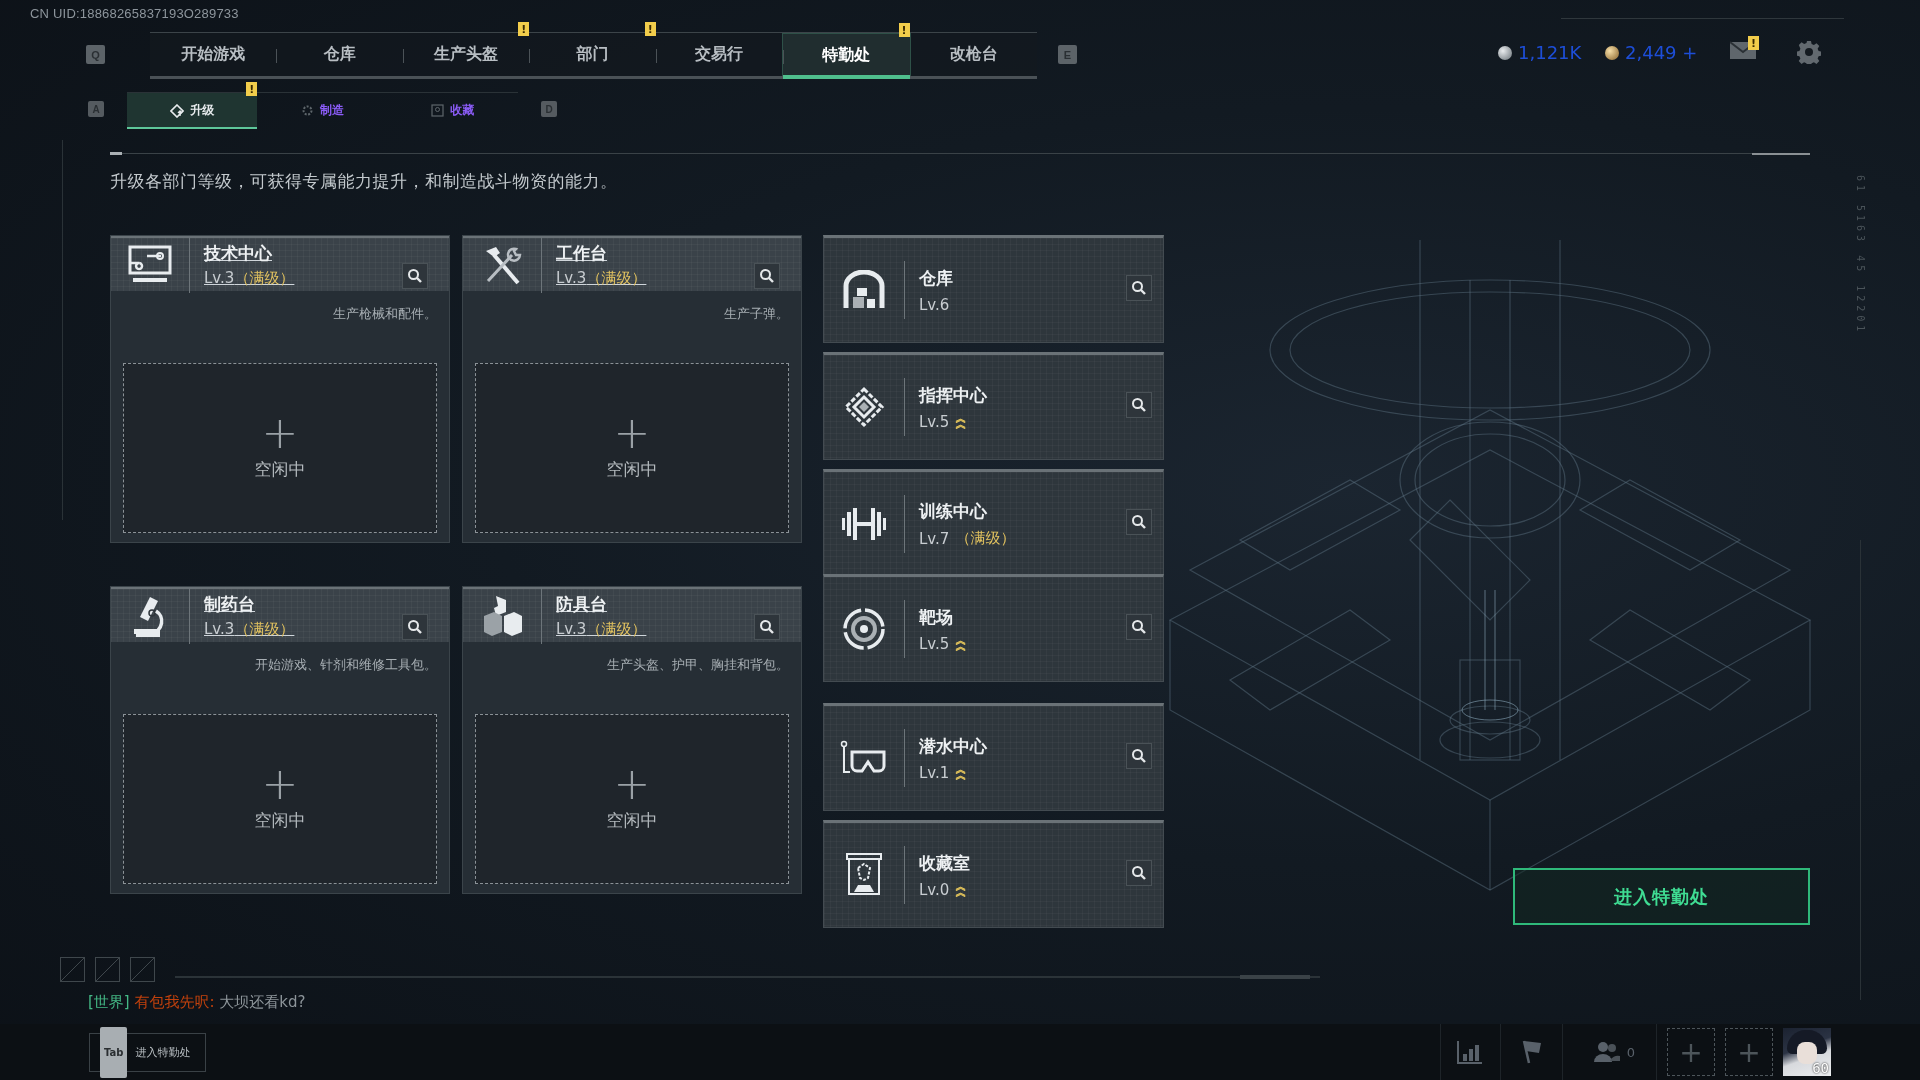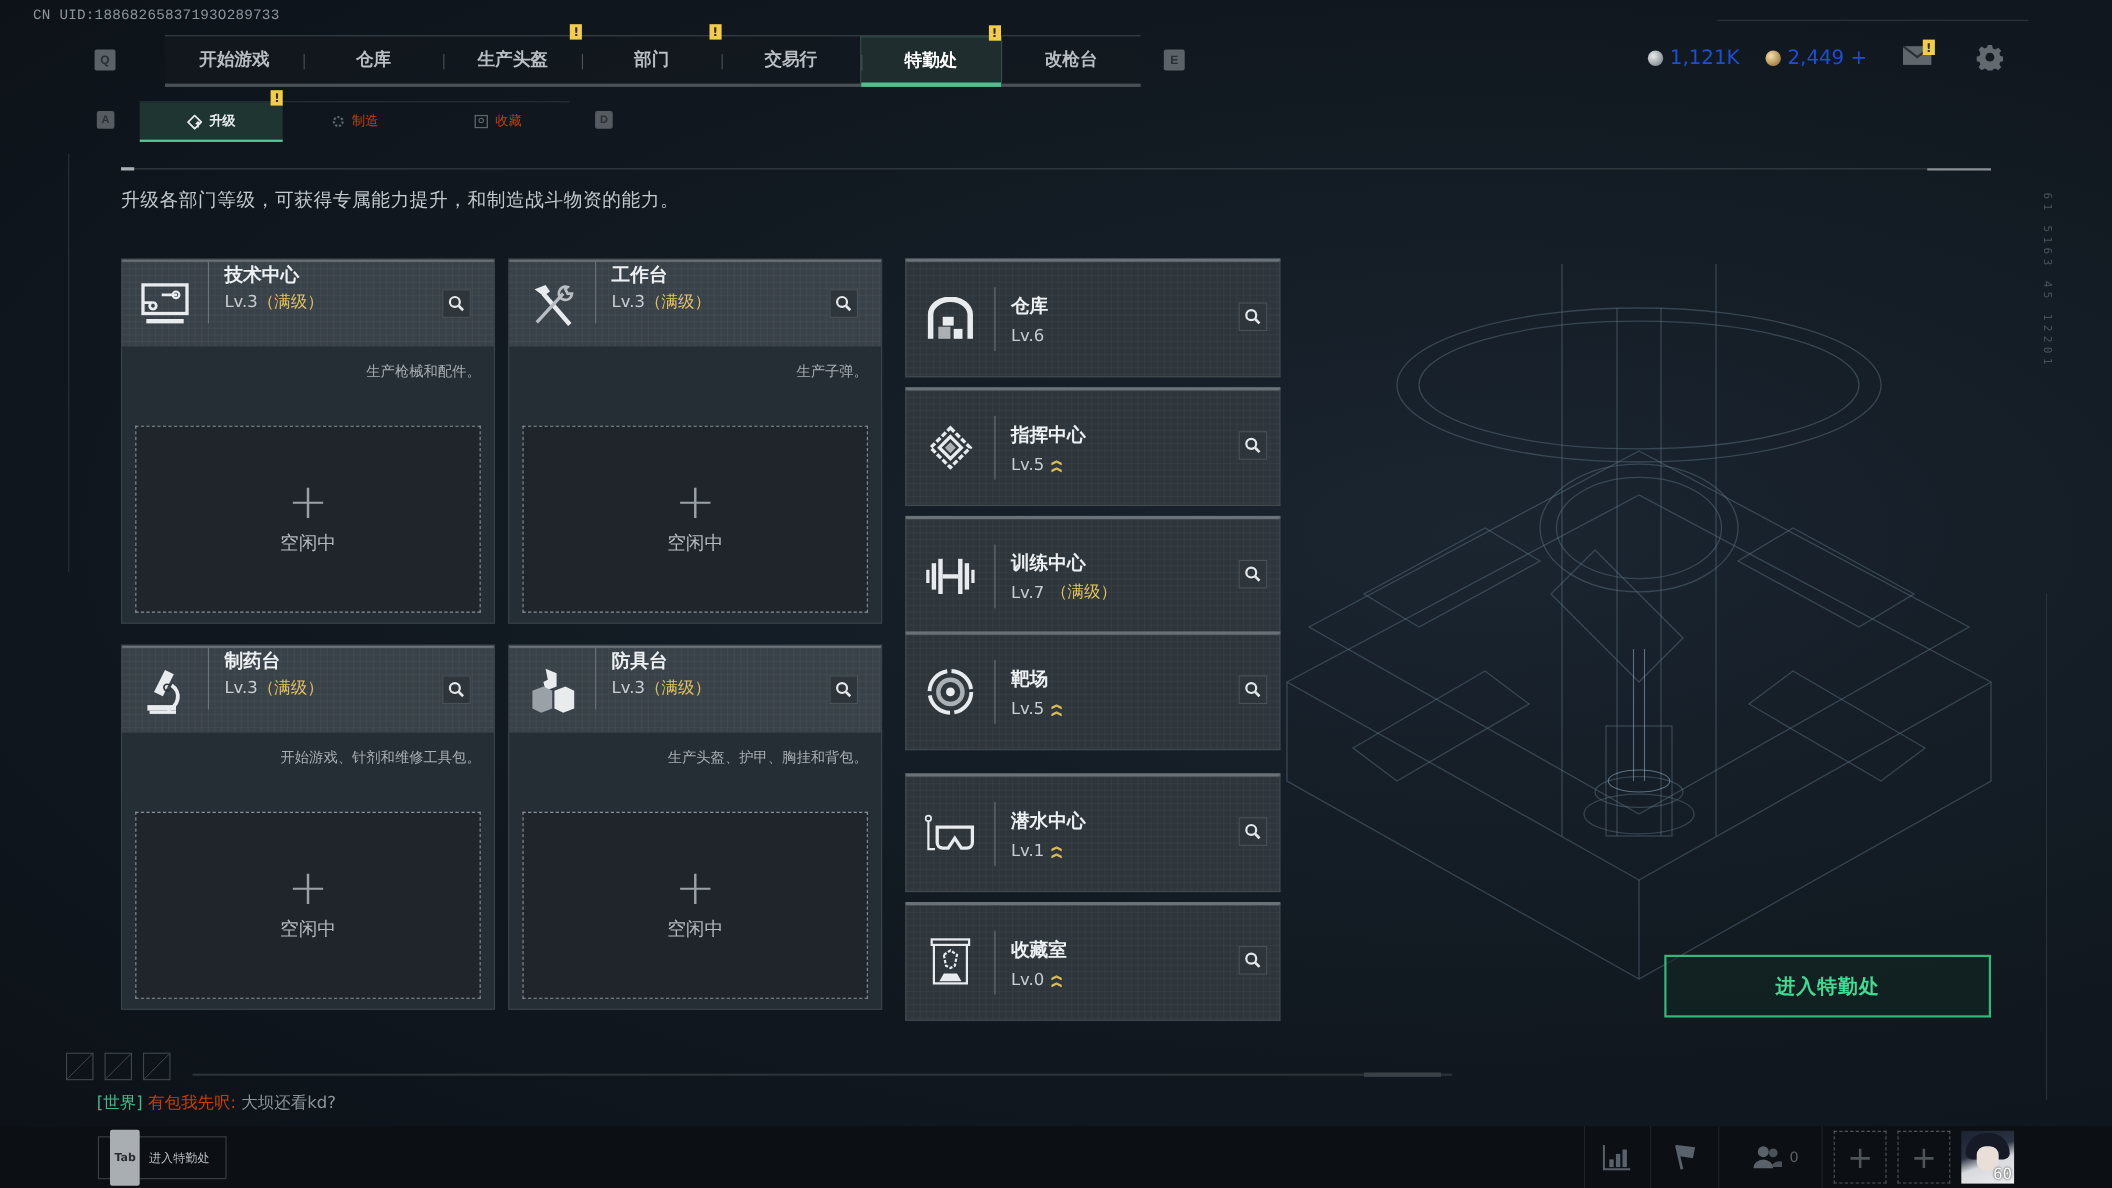--- a/index.html
+++ b/index.html
@@ -6,21 +6,21 @@
   html, body { width: 1920px; height: 1080px; overflow: hidden; }
   body {
     position: relative;
     background: radial-gradient(ellipse at 70% 45%, #1b2530 0%, #121a22 45%, #0c1117 100%);
     font-family: "DejaVu Sans", "Liberation Sans", sans-serif;
     color: #cfd5da;
   }
   .abs { position: absolute; }
 
   
-  .uid { left: 30px; top: 6px; font-size: 13px; color: #8d959c; font-family: Liberation Mono, monospace; letter-spacing: 0.2px; }
+  .uid { left: 30px; top: 6px; font-size: 13px; color: #8d959c; font-family: Liberation Sans, sans-serif; letter-spacing: 0.2px; }
 
   
   .keycap {
     width: 19px; height: 19px; background: #5c6368; color: #2a2f33;
     font-size: 11px; font-weight: bold; display: flex; align-items: center; justify-content: center;
     border-radius: 2px; font-family: "Liberation Sans", sans-serif;
   }
   .keycap.small { width: 16px; height: 16px; font-size: 10px; background: #555b60; }
 
   
@@ -50,21 +50,21 @@
     line-height: 1;
   }
 
   
   .subnav {
     left: 127px; top: 92px; width: 391px; height: 36px; display: flex;
     border-top: 1px solid #2a3237;
   }
   .subnav .stab {
     flex: 1; display: flex; align-items: center; justify-content: center; gap: 6px;
-    font-size: 12px; color: #c2410c; position: relative; cursor: pointer;
+    font-size: 12px; color: #8b5cf6; position: relative; cursor: pointer; font-weight: bold;
   }
   .subnav .stab.active { background: #1f3531; color: #e8ecee; font-weight: bold; }
   .subnav .stab.active::after { content: ""; position: absolute; left: 0; right: 0; bottom: -1px; height: 2px; background: #5ec79a; }
 
   
   .res { top: 42px; display: flex; align-items: center; gap: 6px; font-size: 18px; color: #1d4ed8; font-family: "DejaVu Sans", sans-serif; }
   .coin { width: 14px; height: 14px; border-radius: 50%; }
   .coin.silver { background: radial-gradient(circle at 35% 35%, #e9ecee, #8e959a 70%); }
   .coin.gold { background: radial-gradient(circle at 35% 35%, #f6dfa8, #a8874f 70%); }
 
@@ -72,27 +72,28 @@
   .divider { left: 110px; top: 153px; width: 1700px; height: 1px; background: #3a4247; }
   .divider-cap { left: 110px; top: 152px; width: 12px; height: 3px; background: #aab0b4; }
   .divider-end { left: 1752px; top: 153px; width: 58px; height: 2px; background: #8a9094; }
   .desc { left: 110px; top: 170px; font-size: 17px; color: #c3c9cd; letter-spacing: 0.5px; }
 
   
   .pcard {
     width: 340px; background: #262e35; border: 1px solid #3b444a;
   }
   .pcard .head {
-    height: 79px; position: relative; display: flex; align-items: flex-start;
+    height: 55px; position: relative; display: flex; align-items: center;
     background-color: #3a4249;
     background-image:
       linear-gradient(rgba(255,255,255,0.035) 1px, transparent 1px),
       linear-gradient(90deg, rgba(255,255,255,0.035) 1px, transparent 1px);
     background-size: 6px 6px;
     border-top: 2px solid #6a7277;
+    text-decoration: underline;
   }
   .pcard .icon { width: 78px; height: 100%; display: flex; align-items: center; justify-content: center; }
   .pcard .vsep { width: 1px; height: 56px; background: #6d757a; }
   .pcard .titles { padding-left: 14px; }
   .pcard .name { font-size: 17px; font-weight: bold; color: #eef1f3; }
   .pcard .lv { font-size: 15px; color: #c8cdd1; margin-top: 4px; }
   .pcard .lv .max { color: #e3c35f; }
   .searchbtn {
     position: absolute; width: 26px; height: 26px; background: #2e353b; border: 1px solid #4a5257;
     display: flex; align-items: center; justify-content: center; cursor: pointer;

